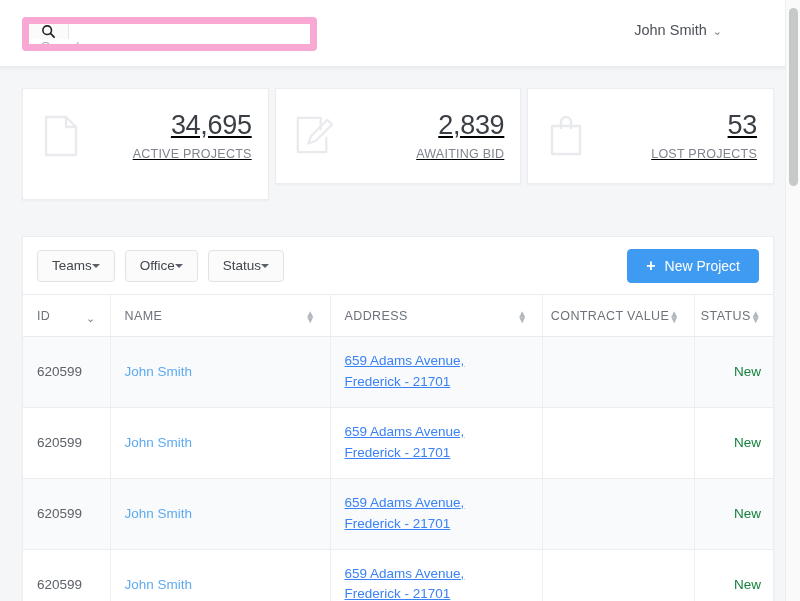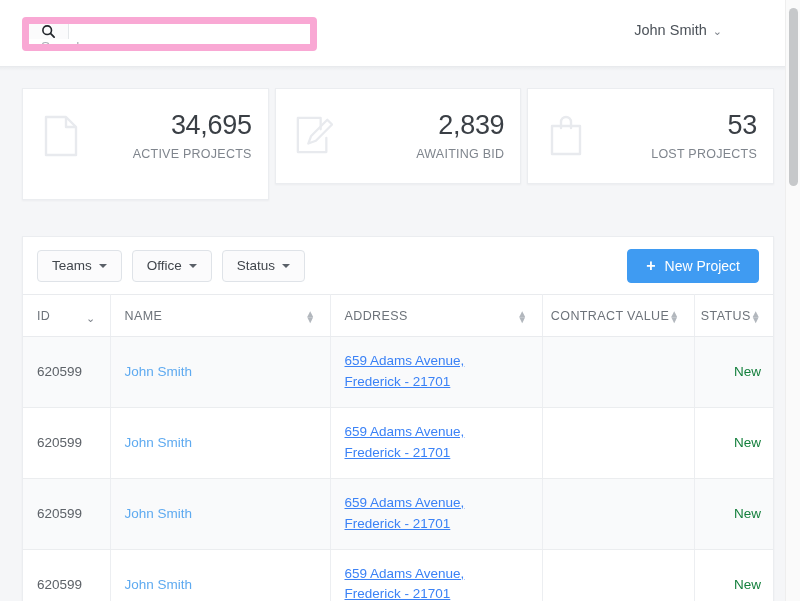--- a/index.html
+++ b/index.html
@@ -85,20 +85,21 @@
   }
 
   
   .cards {
     position: absolute;
     left: 22px; top: 88px;
     width: 752px;
     display: flex;
     align-items: flex-start;
     gap: 6px;
+    text-decoration: underline;
   }
   .card {
     background: #ffffff;
     border: 1px solid #ebedf0;
     box-shadow: 0 1px 2px rgba(20,30,50,0.045);
     flex: 1 1 0;
     display: flex;
     align-items: flex-start;
     padding: 22px 16px 20px 14px;
     min-height: 82px;
@@ -156,21 +157,20 @@
     margin-right: 10px;
     background: #fbfbfc;
     border: 1px solid #dfe3e8;
     border-radius: 4px;
     font-family: "Liberation Sans", sans-serif;
     font-size: 13.5px;
     color: #41464c;
     cursor: pointer;
     display: flex;
     align-items: center;
-    gap: 7px;
     white-space: nowrap;
   }
   .caret-sm {
     width: 0; height: 0;
     border-left: 4px solid transparent;
     border-right: 4px solid transparent;
     border-top: 4px solid #5a6068;
   }
   .spacer { flex: 1 1 auto; }
   .new-project-btn {

